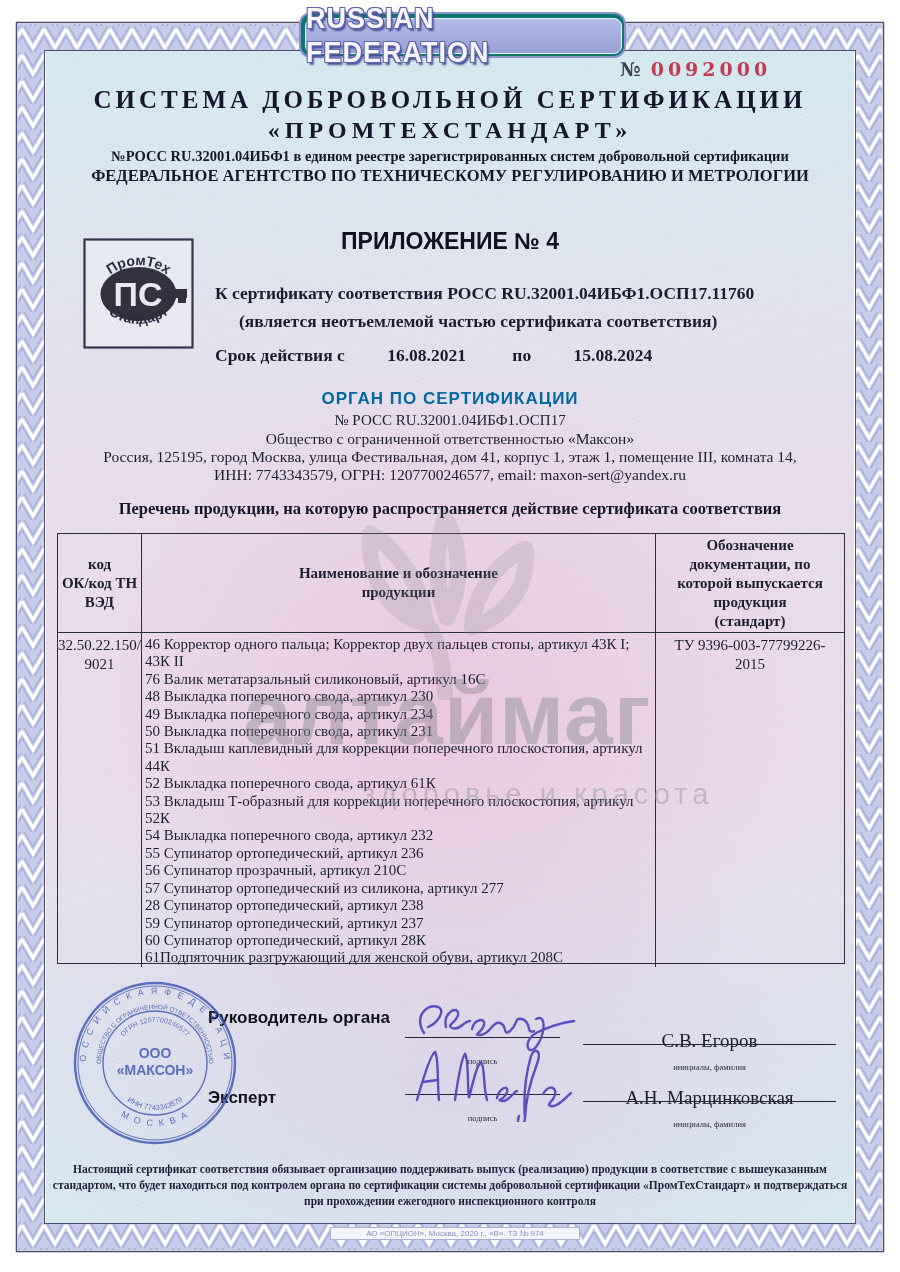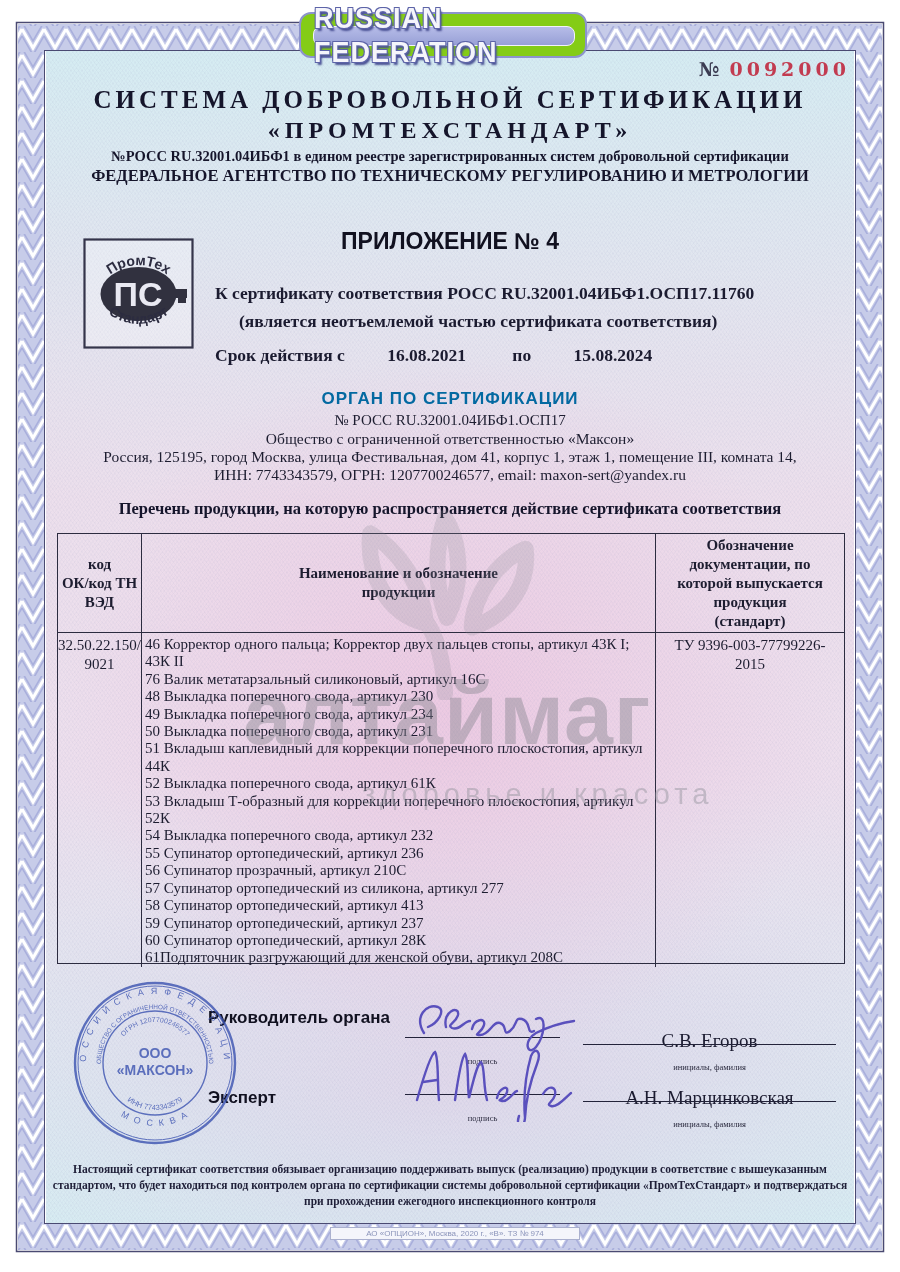--- a/index.html
+++ b/index.html
@@ -9,29 +9,29 @@
   #guilloche{position:absolute;left:46px;top:51px;width:808px;height:1172px;z-index:0;
     background:
       repeating-linear-gradient(55deg, rgba(150,140,190,.055) 0 1px, rgba(0,0,0,0) 1px 3px),
       repeating-linear-gradient(-55deg, rgba(140,160,190,.055) 0 1px, rgba(0,0,0,0) 1px 3px),
       radial-gradient(48% 30% at 50% 56%, rgba(236,198,224,.85), rgba(236,198,224,0) 100%),
       radial-gradient(60% 22% at 50% 88%, rgba(226,205,230,.6), rgba(226,205,230,0) 100%),
       linear-gradient(180deg,#d5ecf2 0%,#dfe7f0 14%,#ecdfec 38%,#eddfed 62%,#e0e6f0 82%,#d7ecf2 100%);}
   
   #frame{position:absolute;left:0;top:0;z-index:1;pointer-events:none;}
   
-  #badge{position:absolute;left:299px;top:12px;width:288px;height:46px;z-index:10;
-    border:2px solid #8d94cc;border-radius:12px;background:#84cc16;padding:12px;box-sizing:border-box;}
+  #badge{position:absolute;left:299px;top:12px;width:327px;height:46px;z-index:10;
+    border:2px solid #8d94cc;border-radius:12px;background:#0f766e;padding:4px;box-sizing:border-box;}
   #badge .inner{width:100%;height:100%;border-radius:8px;border:1px solid #f2f2fa;
     background:linear-gradient(180deg,#b6bce8,#98a0d6);display:flex;align-items:center;justify-content:center;}
   #badge .txt{font-family:"Liberation Sans","DejaVu Sans",sans-serif;font-weight:bold;font-size:27px;
     letter-spacing:1px;color:#f5f5fb;text-shadow:1px 1px 0 #5d64a8,-1px -1px 0 #5d64a8,1px -1px 0 #5d64a8,-1px 1px 0 #5d64a8,2px 2px 2px #474e92;
     transform:scaleY(1.1);}
   
-  #serial{position:absolute;left:620px;top:58px;width:230px;text-align:right;z-index:3;
+  #serial{position:absolute;left:620px;top:58px;width:230px;text-align:left;z-index:3;
     font-family:"DejaVu Serif",serif;font-size:19px;font-weight:600;letter-spacing:2px;}
   #serial .no{color:#3c3c52;margin-right:8px;}
   #serial .digits{color:#c23b50;letter-spacing:4px;}
   
   .ctr{position:absolute;left:46px;width:808px;text-align:center;z-index:3;}
   #title1{top:86px;font-size:25px;font-weight:bold;letter-spacing:4px;color:#15152b;}
   #title2{top:117px;font-size:24px;font-weight:bold;letter-spacing:5px;color:#15152b;}
   #registry{top:148px;font-size:14.5px;font-weight:bold;color:#15152b;}
   #agency{top:166px;font-size:16.5px;font-weight:bold;color:#15152b;}
   #appendix{top:228px;font-family:"Liberation Sans","DejaVu Sans",sans-serif;font-size:23px;font-weight:bold;color:#111120;}
@@ -184,21 +184,21 @@
       <div class="product-item">48 Выкладка поперечного свода, артикул 230</div>
       <div class="product-item">49 Выкладка поперечного свода, артикул 234</div>
       <div class="product-item">50 Выкладка поперечного свода, артикул 231</div>
       <div class="product-item">51 Вкладыш каплевидный для коррекции поперечного плоскостопия, артикул 44К</div>
       <div class="product-item">52 Выкладка поперечного свода, артикул 61К</div>
       <div class="product-item">53 Вкладыш Т-образный для коррекции поперечного плоскостопия, артикул 52К</div>
       <div class="product-item">54 Выкладка поперечного свода, артикул 232</div>
       <div class="product-item">55 Супинатор ортопедический, артикул 236</div>
       <div class="product-item">56 Супинатор прозрачный, артикул 210С</div>
       <div class="product-item">57 Супинатор ортопедический из силикона, артикул 277</div>
-      <div class="product-item">58 Супинатор ортопедический, артикул 413</div>
+      <div class="product-item">28 Супинатор ортопедический, артикул 238</div>
       <div class="product-item">59 Супинатор ортопедический, артикул 237</div>
       <div class="product-item">60 Супинатор ортопедический, артикул 28К</div>
       <div class="product-item">61Подпяточник разгружающий для женской обуви, артикул 208С</div>
     </div>
     <div class="cell docref">ТУ 9396-003-77799226-
 2015</div>
   </div>
 
   <svg id="wm-leaf" width="230" height="195" viewBox="0 0 240 200">
     <g fill="none" stroke="#8d8d96" stroke-width="17" stroke-linecap="round" stroke-linejoin="round">

